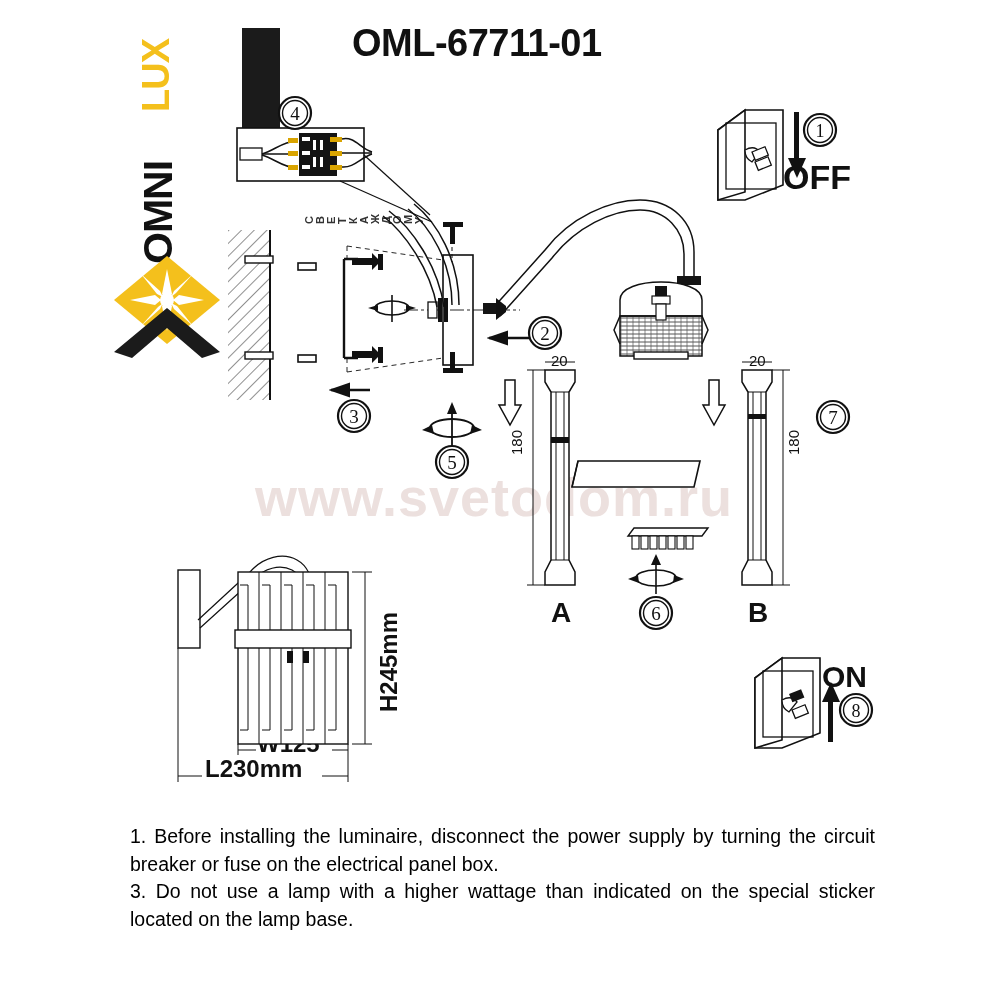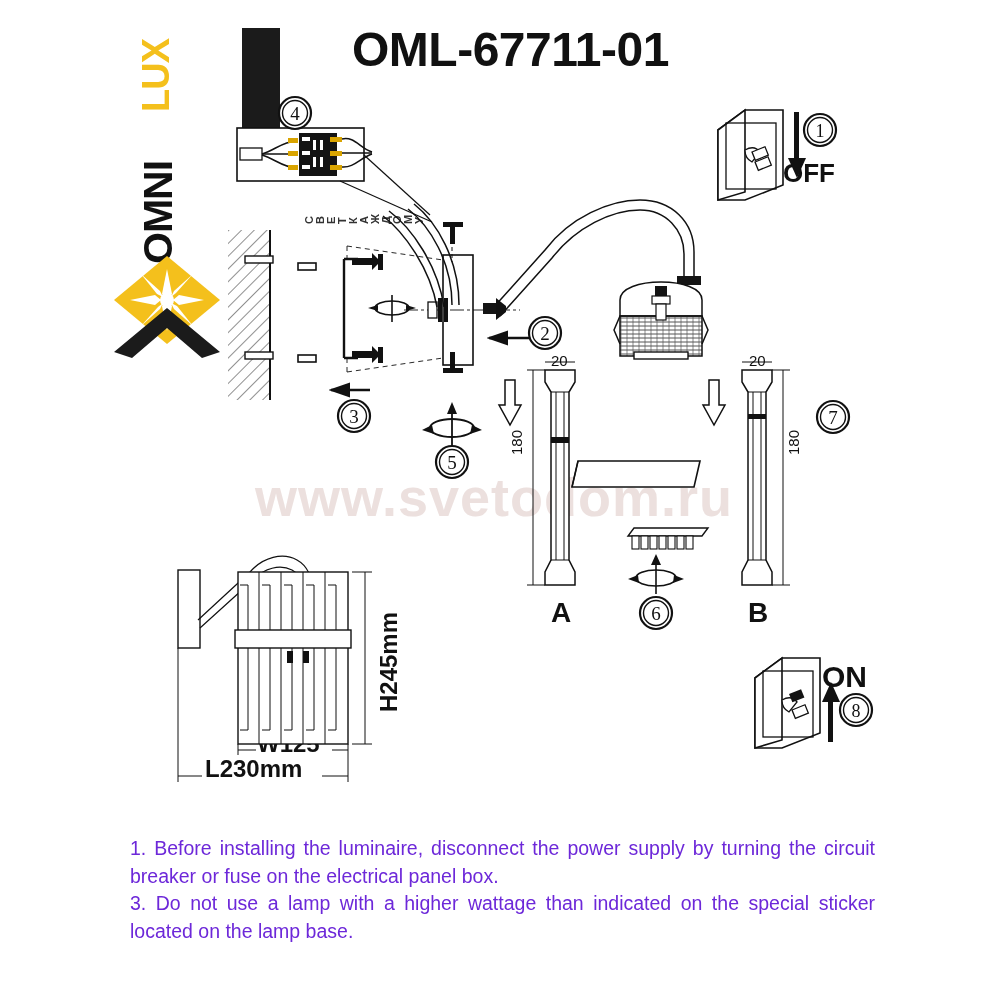--- a/index.html
+++ b/index.html
@@ -27,36 +27,36 @@
     left:19px;top:98px;transform:rotate(-90deg);
     font-size:38px;color:#F4C01C;letter-spacing:-1px;font-weight:bold;
   }
   #logo-tag{
     left:186px;top:210px;transform:rotate(-90deg);
     font-size:11px;color:#333;letter-spacing:5.5px;font-weight:bold;
   }
 
   
   #title{
-    left:352px;top:22px;font-size:48px;font-weight:bold;letter-spacing:-0.5px;
+    left:352px;top:22px;font-size:38px;font-weight:bold;letter-spacing:-0.5px;
     color:#111;
   }
 
   
   #watermark{
     left:255px;top:466px;font-size:54px;font-weight:bold;
     color:#ece0de;letter-spacing:1px;white-space:nowrap;z-index:0;
   }
 
   
   #art{left:0;top:0;width:1000px;height:1000px;z-index:2;}
 
   
   .lbl{position:absolute;font-weight:bold;color:#111;}
-  #lbl-off{left:783px;top:158px;font-size:26px;}
+  #lbl-off{left:783px;top:158px;font-size:34px;}
   #lbl-on{left:822px;top:660px;font-size:30px;}
   #lbl-A{left:551px;top:597px;font-size:28px;}
   #lbl-B{left:748px;top:597px;font-size:28px;}
   #lbl-20a{left:551px;top:352px;font-size:15px;font-weight:normal;}
   #lbl-20b{left:749px;top:352px;font-size:15px;font-weight:normal;}
   #lbl-180a{left:508px;top:455px;font-size:15px;font-weight:normal;
            transform:rotate(-90deg);transform-origin:left top;}
   #lbl-180b{left:785px;top:455px;font-size:15px;font-weight:normal;
            transform:rotate(-90deg);transform-origin:left top;}
   #lbl-h245{left:375px;top:712px;font-size:24px;font-weight:bold;
@@ -64,21 +64,21 @@
   #lbl-w125{left:257px;top:730px;font-size:24px;font-weight:bold;}
   #lbl-l230{left:205px;top:755px;font-size:24px;font-weight:bold;text-align:center;}
 
   
   #pcs{left:505px;top:710px;font-size:26px;line-height:1.45;}
   #pcs .k{font-weight:bold;}
 
   
   #instructions{
     left:130px;top:823px;width:745px;font-size:19.5px;line-height:1.42;
-    text-align:justify;color:#6d28d9;margin-top:12px;
+    text-align:justify;color:#000000;
   }
   #instructions p{margin:0;}
 </style>
 </head>
 <body>
 
 <div class="abs" id="watermark">www.svetodom.ru</div>
 
 <div class="abs" id="logo">
   <div id="logo-luxbox" class="abs"></div>

